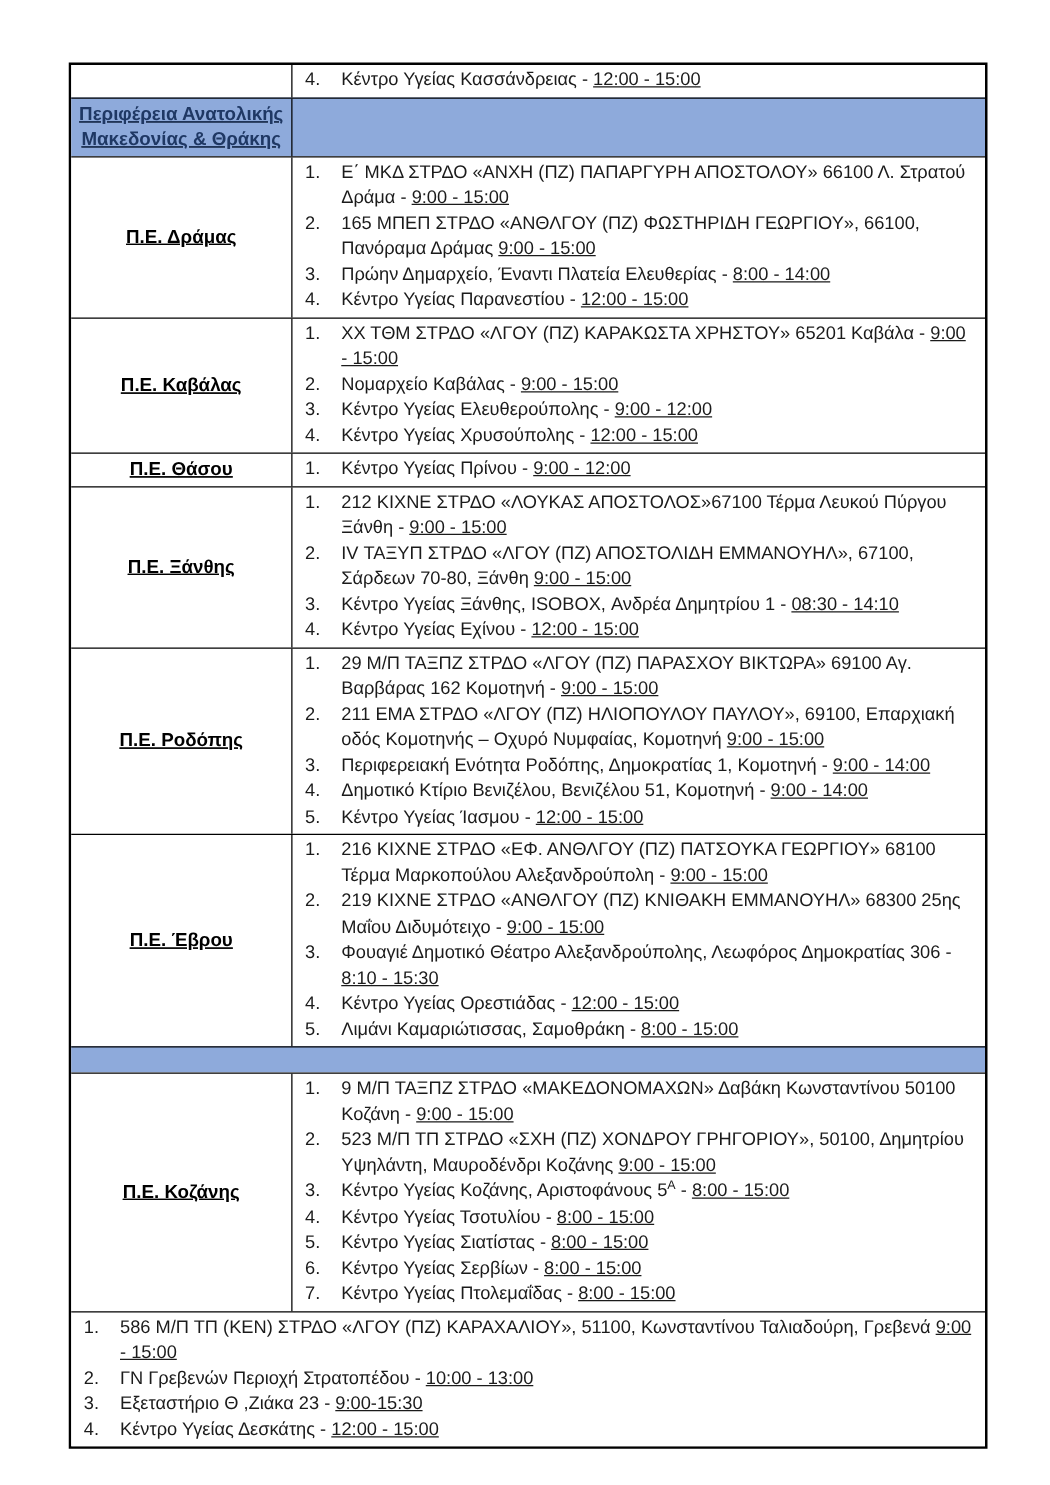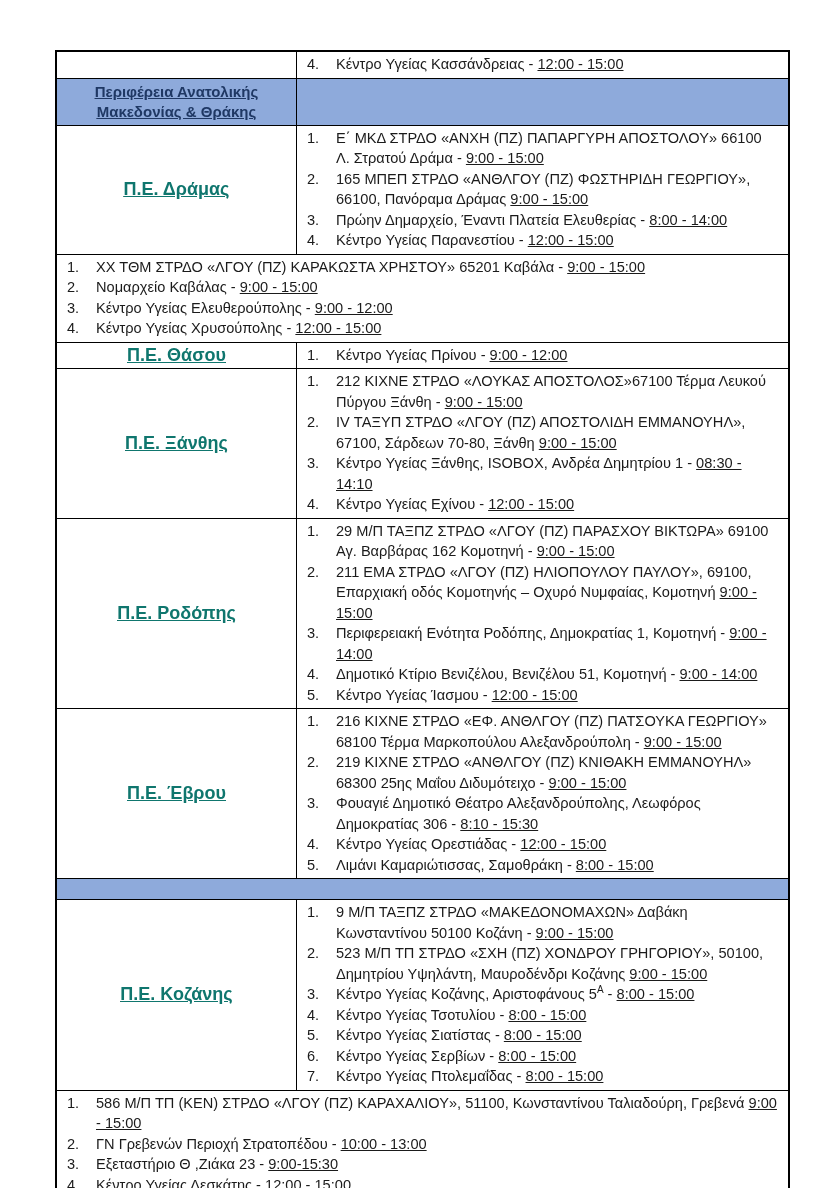--- a/index.html
+++ b/index.html
@@ -9,33 +9,33 @@
     -webkit-font-smoothing:antialiased;
   }
   .doc-table{
     position:absolute;left:55px;top:50px;width:735px;
     border:2px solid #000000;box-sizing:border-box;
   }
   .row{display:flex;border-top:1px solid #000000;background:#ffffff;}
   .row:first-child{border-top:none;}
   .row.header-row{background:#8EAADB;border-top:1.5px solid #000;}
   .cell-left{
-    width:240px;flex:none;border-right:1px solid #000000;
+    width:177px;flex:none;border-right:1px solid #000000;
     display:flex;align-items:center;justify-content:center;
     padding:3px 6px;box-sizing:border-box;text-align:center;text-decoration:underline;
   }
   .cell-right{flex:1;padding:2px 10px 3px 10px;box-sizing:border-box;min-height:20px;}
   .header-row .cell-left{min-height:42px;}
   .header-label{
     color:#1F3864;font-weight:bold;text-decoration:underline;
     font-size:15px;line-height:20px;
   }
   .unit-label{
-    color:#0f766e;font-weight:bold;text-decoration:underline;
-    font-size:18px;line-height:19px;white-space:nowrap;
+    color:#000000;font-weight:bold;text-decoration:underline;
+    font-size:15px;line-height:19px;white-space:nowrap;
   }
   .item{
     display:flex;font-size:14.6px;line-height:20.5px;color:#1b1b1b;
   }
   .item .num{width:29px;flex:none;}
   .item .txt{flex:1;}
   .time{text-decoration:underline;margin-top:11px;}
   sup{font-size:10px;line-height:0;}
 </style>
 </head>
@@ -75,20 +75,23 @@
             <span class="num">3.</span>
             <span class="txt">Πρώην Δημαρχείο, Έναντι Πλατεία Ελευθερίας - <span class="time">8:00 - 14:00</span></span>
           </div>
           <div class="item">
             <span class="num">4.</span>
             <span class="txt">Κέντρο Υγείας Παρανεστίου - <span class="time">12:00 - 15:00</span></span>
           </div>
         </div>
       </div>
       <div class="row">
+        <div class="cell-left">
+          <span class="unit-label">Π.Ε. Καβάλας</span>
+        </div>
         <div class="cell-right">
           <div class="item">
             <span class="num">1.</span>
             <span class="txt">ΧΧ ΤΘΜ ΣΤΡΔΟ «ΛΓΟΥ (ΠΖ) ΚΑΡΑΚΩΣΤΑ ΧΡΗΣΤΟΥ» 65201 Καβάλα - <span class="time">9:00 - 15:00</span></span>
           </div>
           <div class="item">
             <span class="num">2.</span>
             <span class="txt">Νομαρχείο Καβάλας - <span class="time">9:00 - 15:00</span></span>
           </div>
           <div class="item">

